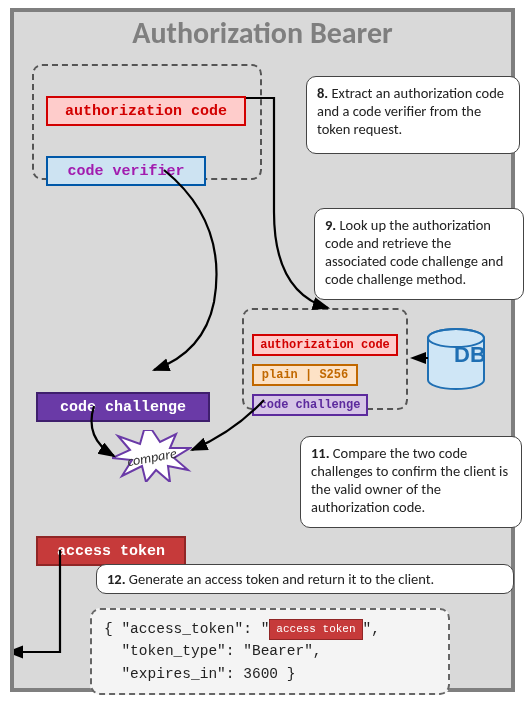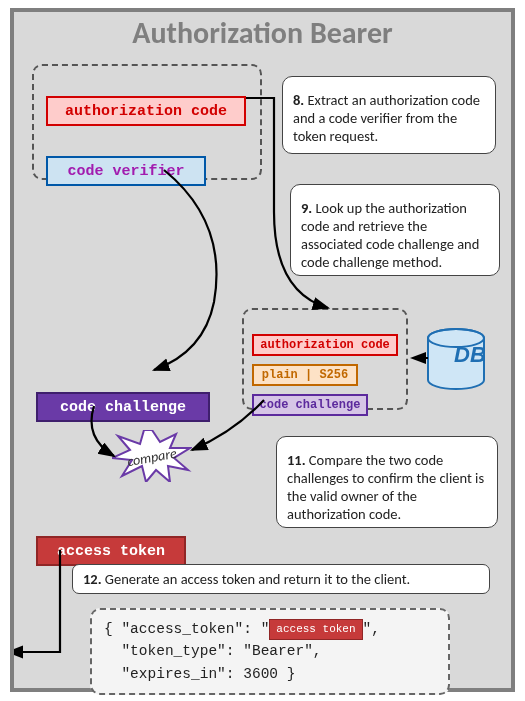--- a/index.html
+++ b/index.html
@@ -49,36 +49,36 @@
   .chip-orange{ background:#fde2c6; border-color:#c16800; color:#c16800; }
   .chip-red-solid { background:#c63a3a; color:#fff; border:2px solid #902626; }
 
   .callout {
     position: absolute;
     background: #fff;
     border: 1px solid #444;
     border-radius: 10px;
     font-size: 14.5px;
     line-height: 1.25;
-    padding: 14px 10px;
+    padding: 7px 10px;
     color: #222;
+    margin-left: 24px;
   }
   .callout b { font-weight: 700; }
 
   .db {
     position: absolute;
     width: 60px; height: 62px;
   }
   .db-label {
     position: absolute;
     font-family: Verdana, Arial, sans-serif;
     font-weight: 700;
     font-size: 22px;
     color: #1f6fb3;
-    font-style: italic;
   }
   .star {
     position: absolute;
     width: 80px; height: 52px;
   }
   .compare-text {
     position: absolute;
     font-family: Calibri, Arial, sans-serif;
     font-style: italic;
     font-size: 14px;
@@ -117,21 +117,21 @@
   <div class="dashed-box" style="left:18px; top:52px; width:230px; height:116px;"></div>
   <div class="chip chip-red" style="left:32px; top:66px; width:200px; height:30px; font-size:15px;">authorization code</div>
   <div class="chip chip-blue" style="left:32px; top:126px; width:160px; height:30px; font-size:15px;">code verifier</div>
 
   <div class="callout" style="left:268px; top:64px; width:214px; height:78px;">
     <b>8.</b>
     <span>Extract an authorization code and a code verifier from the token request.</span>
   </div>
 
 
-  <div class="callout" style="left:276px; top:172px; width:210px; height:92px;">
+  <div class="callout" style="left:276px; top:196px; width:210px; height:92px;">
     <b>9.</b>
     <span>Look up the authorization code and retrieve the associated code challenge and code challenge method.</span>
   </div>
 
   <div class="dashed-box" style="left:228px; top:296px; width:166px; height:102px;"></div>
   <div class="chip chip-red" style="left:238px; top:304px; width:146px; height:22px; font-size:12px;">authorization code</div>
   <div class="chip chip-orange" style="left:238px; top:334px; width:106px; height:22px; font-size:12px;">plain | S256</div>
   <div class="chip chip-purple" style="left:238px; top:364px; width:116px; height:22px; font-size:12px;">code challenge</div>
 
   <div class="chip chip-purple" style="left:22px; top:362px; width:174px; height:30px; font-size:15px; background:#6a3aa7; color:#fff; border-color:#3f1f6d;">code challenge</div>
@@ -148,21 +148,21 @@
   </svg>
   <div class="compare-text" style="left:113px; top:437px;">compare</div>
 
   <div class="callout" style="left:262px; top:424px; width:222px; height:92px;">
     <b>11.</b>
     <span>Compare the two code challenges to confirm the client is the valid owner of the authorization code.</span>
   </div>
 
   <div class="chip chip-red-solid" style="left:22px; top:506px; width:150px; height:30px; font-size:15px;">access token</div>
 
-  <div class="callout" style="left:58px; top:552px; width:418px; height:30px; padding-top:5px;border-radius:7px;">
+  <div class="callout" style="left:58px; top:552px; width:418px; height:30px; padding-top:5px;">
     <b>12.</b>
     <span>Generate an access token and return it to the client.</span>
   </div>
 
   <div class="json-box" style="left:76px; top:596px; width:360px;"><span>{ "access_token": "</span><span class="json-token">access token</span><span>",</span>
 <span>  "token_type": "Bearer",</span>
 <span>  "expires_in": 3600 }</span></div>
 
   <svg class="arrows" width="505" height="684">
     <defs>

